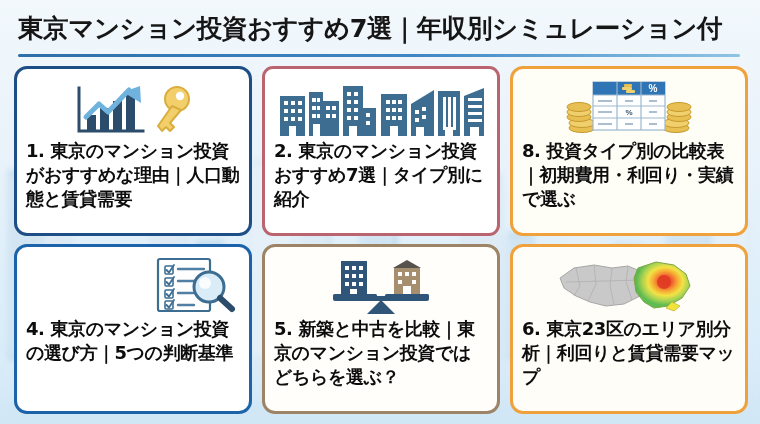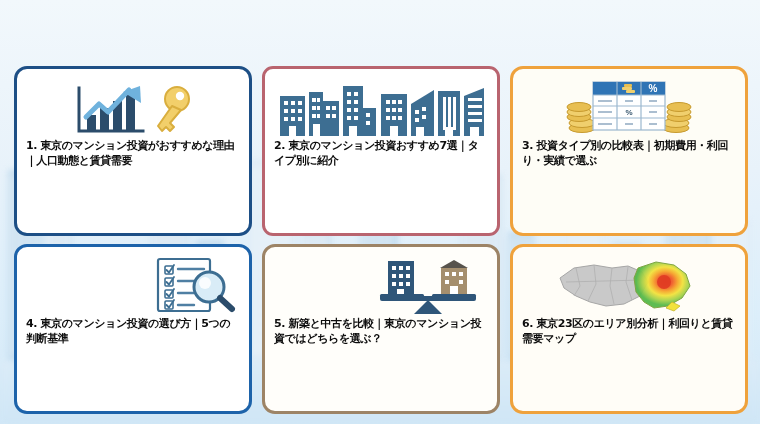--- a/index.html
+++ b/index.html
@@ -46,26 +46,26 @@
         column-gap:10px;row-gap:8px;}
   .card{
     position:relative;border-radius:13px;background:#ffffff;
     border:3px solid #1d4f86;box-sizing:border-box;
     display:flex;flex-direction:column;align-items:stretch;
     padding:7px 9px 6px 9px;overflow:hidden;
   }
   .card.c2{border-color:#b9646f;border-radius:11px;}
   .card.c3{border-color:#efa23c;background:#fefdf6;}
   .card.c4{border-color:#1d63aa;align-items:flex-end;}
-  .card.c5{border-color:#9d8466;background:#fffefa;align-items:flex-end;}
+  .card.c5{border-color:#9d8466;background:#fffefa;}
   .card.c6{border-color:#efa23c;background:#fffdf7;align-items:center;}
 
   .icon-area{height:62px;display:flex;align-items:center;justify-content:center;flex:0 0 auto;}
   .card-text{
-    flex:1 1 auto;font-size:11px;font-weight:700;color:#0d0d0d;
+    flex:1 1 auto;font-size:18px;font-weight:700;color:#0d0d0d;
     line-height:1.33;letter-spacing:-.4px;padding-top:1px;
   }
 
   
   .ic1{display:flex;align-items:flex-end;gap:6px;}
 
   
   .ic2{display:flex;align-items:flex-end;gap:3px;}
 
   
@@ -90,20 +90,24 @@
     <div class="bld d" style="left:508px;width:26px;height:128px;"></div>
     <div class="bld l" style="left:566px;width:40px;height:160px;"></div>
     <div class="bld" style="left:612px;width:30px;height:118px;"></div>
     <div class="bld d" style="left:666px;width:44px;height:195px;"></div>
     <div class="bld l" style="left:716px;width:34px;height:140px;"></div>
     <div class="tree" style="left:24px;"></div>
     <div class="tree" style="left:710px;"></div>
     <div class="bg-band"></div>
   </div>
 
+  <div class="title-wrap">
+    <div class="title">東京マンション投資おすすめ7選｜年収別シミュレーション付</div>
+    <div class="title-rule"></div>
+  </div>
 
   <div class="grid">
 
     <div class="card c1">
       <div class="icon-area ic1">
         <svg width="74" height="54" viewBox="0 0 74 54">
           <path d="M6 4 V47 H70" stroke="#2b4c6b" stroke-width="3" fill="none" stroke-linecap="square"></path>
           <rect x="14" y="31" width="9" height="15" fill="#2b4c6b"></rect>
           <rect x="27" y="24" width="9" height="22" fill="#2b4c6b"></rect>
           <rect x="40" y="17" width="9" height="29" fill="#2b4c6b"></rect>
@@ -245,21 +249,21 @@
               <line x1="59" y1="23" x2="67" y2="23"></line>
                 <line x1="59" y1="46" x2="67" y2="46"></line>
               <line x1="83" y1="23" x2="91" y2="23"></line>
                 <line x1="83" y1="34" x2="91" y2="34"></line>
                 <line x1="83" y1="46" x2="91" y2="46"></line>
             </g>
             <text x="63" y="37" font-size="8" font-weight="700" fill="#3a5870" text-anchor="middle" font-family="Liberation Sans, sans-serif">%</text>
           </g>
         </svg>
       </div>
-      <div class="card-text">3. 投資タイプ別の比較表｜初期費用・利回り・実績で選ぶ</div>
+      <div class="card-text">8. 投資タイプ別の比較表｜初期費用・利回り・実績で選ぶ</div>
     </div>
 
     <div class="card c4">
       <div class="icon-area">
         <svg width="92" height="58" viewBox="0 0 92 58">
           <rect x="10" y="3" width="52" height="52" rx="2" fill="#ffffff" stroke="#3d6e92" stroke-width="2.2"></rect>
           <g>
             <rect x="17" y="10" width="8" height="8" rx="1" fill="#ffffff" stroke="#3d6e92" stroke-width="1.6"></rect>
             <polyline points="18.5,14 21,16.5 26,9" fill="none" stroke="#3d6e92" stroke-width="1.8" stroke-linecap="round" stroke-linejoin="round"></polyline>
             <rect x="17" y="22" width="8" height="8" rx="1" fill="#ffffff" stroke="#3d6e92" stroke-width="1.6"></rect>

